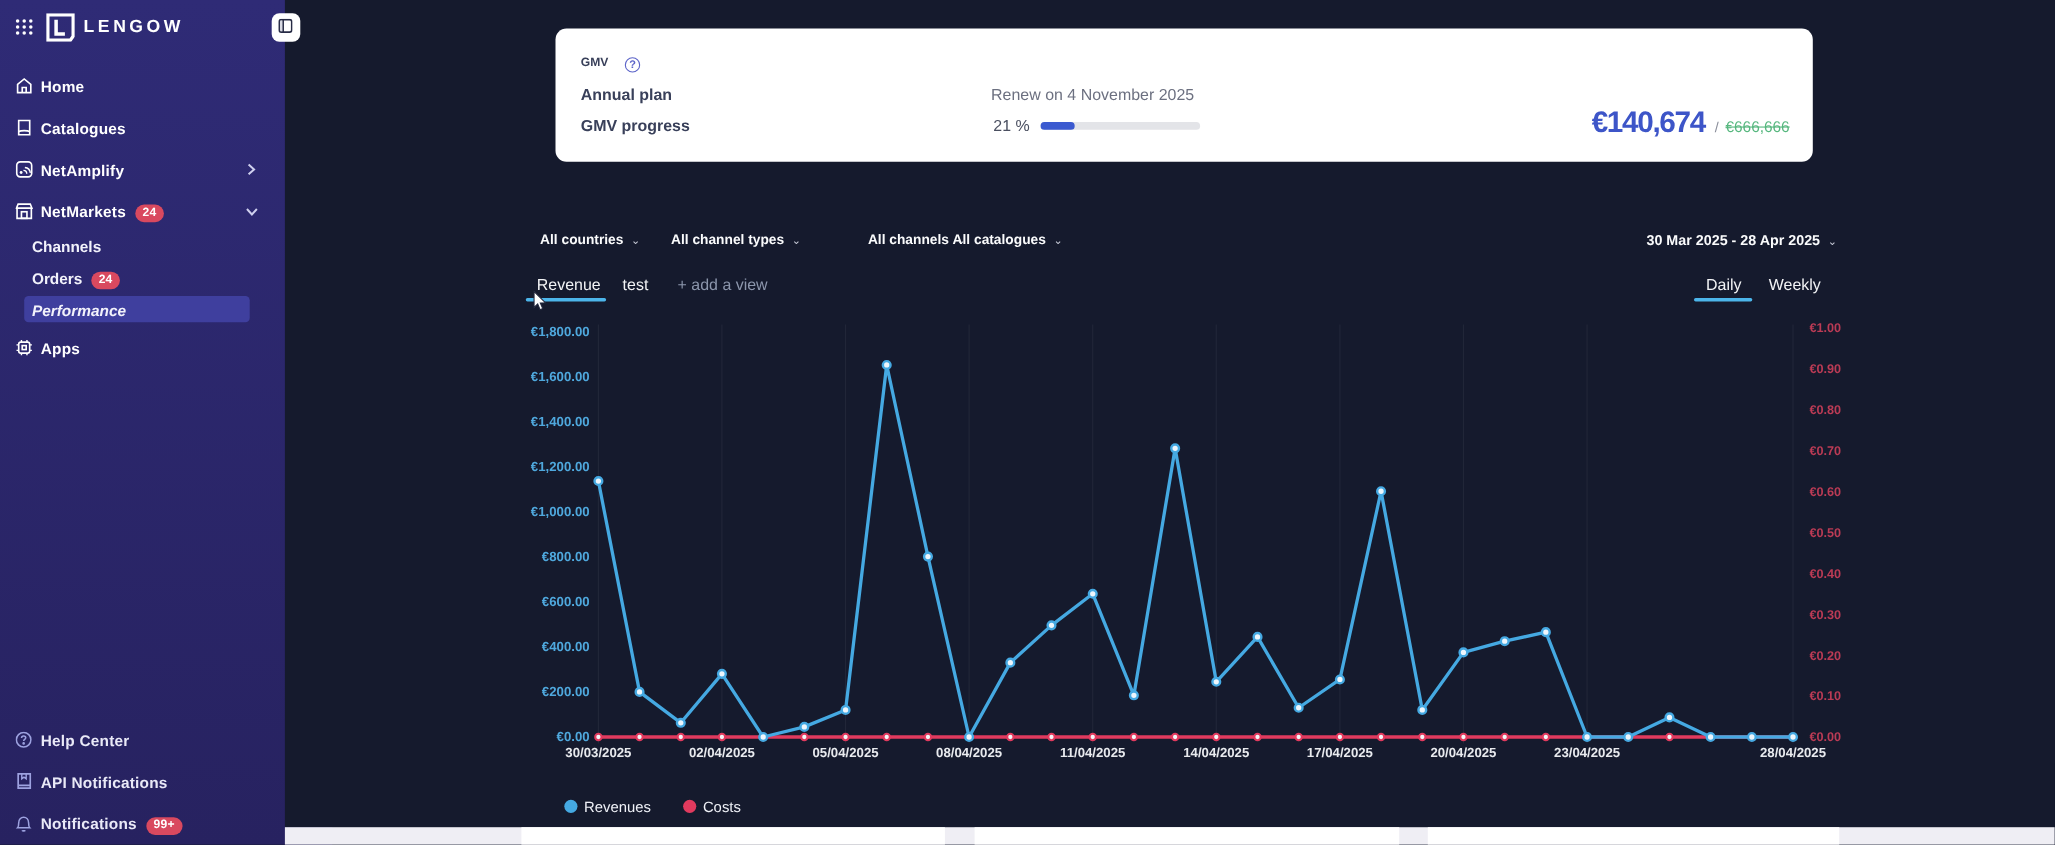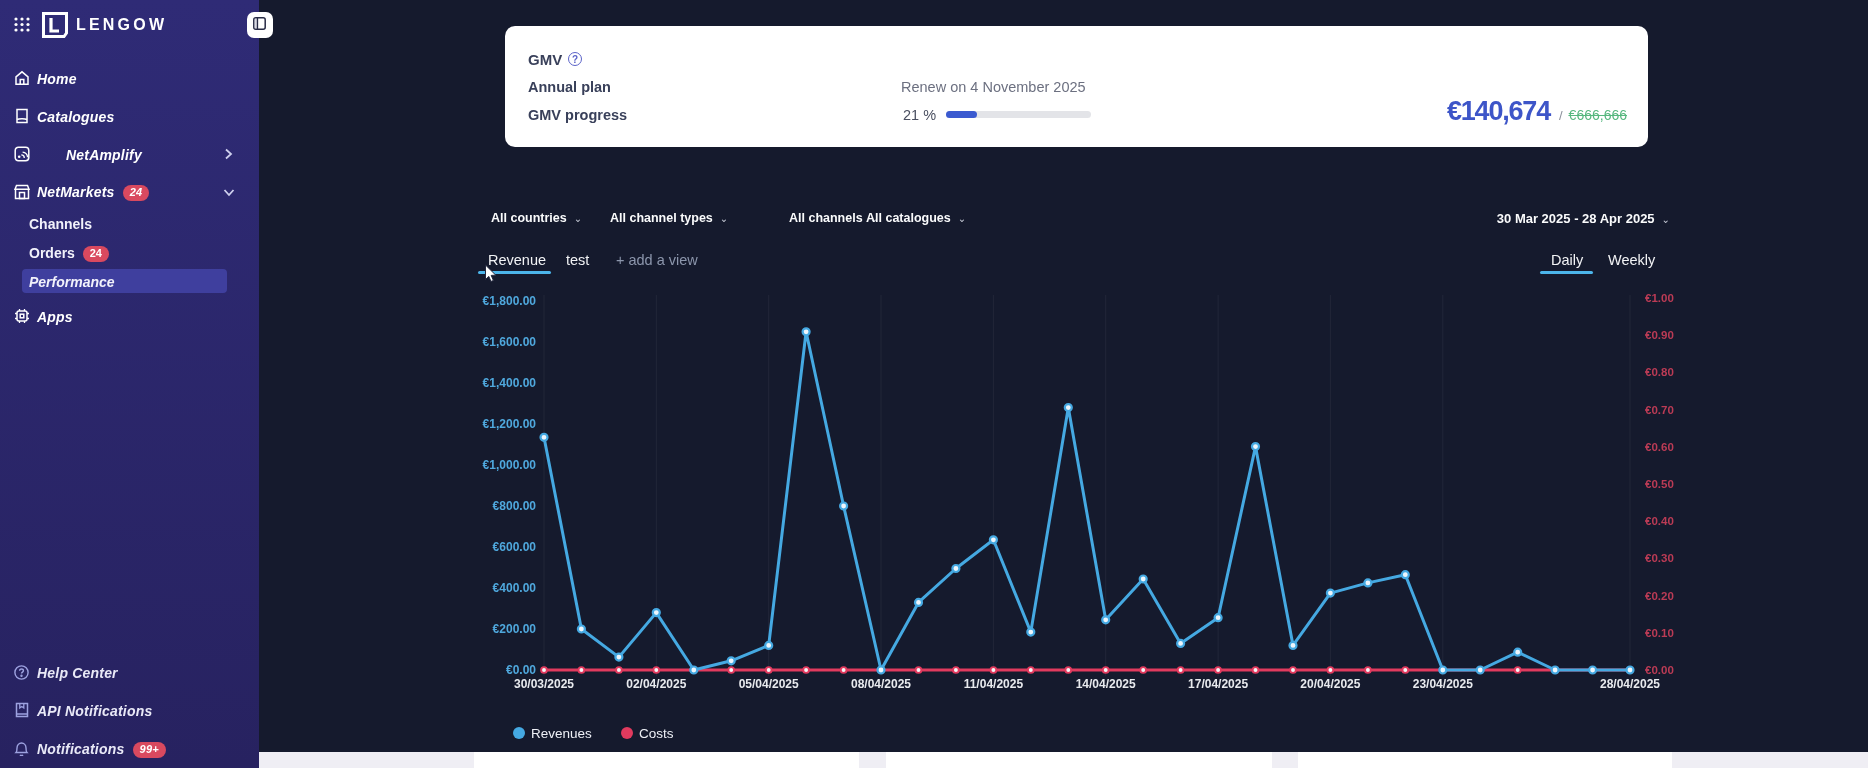--- a/index.html
+++ b/index.html
@@ -2,21 +2,21 @@
 <html><head>
 <meta charset="utf-8">
 <style>
   * { margin:0; padding:0; box-sizing:border-box; }
   html,body { width:1868px; height:768px; overflow:hidden; background:#151a2d; }
   body { font-family:"Liberation Sans", sans-serif; position:relative; }
   .abs { position:absolute; }
 
   
   #sidebar { left:0; top:0; width:302px; height:768px; background:linear-gradient(#2f2b76, #272260); }
-  .nav-item { position:absolute; left:37px; color:#fff; font-size:14px; font-weight:700; letter-spacing:.2px;font-style:italic; }
+  .nav-item { position:absolute; left:37px; color:#fff; font-size:14px; font-weight:700; letter-spacing:.2px; }
   .sub-item { position:absolute; left:29px; color:#f2f2fb; font-size:14px; font-weight:700; }
   .badge { display:inline-block; background:#d9495f; color:#fff; font-size:11px; font-weight:700;
            border-radius:9px; padding:1.5px 7px 2.5px; vertical-align:1px; }
   .icon { position:absolute; left:14px; width:16px; height:16px; }
 
   
   #main { left:259px; top:0; width:1609px; height:752px; background:#151a2d; }
   #bottomband { left:259px; top:752px; width:1609px; height:16px; background:#efeef4; }
   .bcard { position:absolute; top:0; height:16px; background:#ffffff; }
 
@@ -64,21 +64,21 @@
     <path d="M3 1.5 H13 V14.5 H3 Z"></path>
       <path d="M3 11.5 C5 10.5 11 10.5 13 11.5"></path>
   </svg>
   <div class="nav-item" style="top:109px;">Catalogues</div>
 
   <svg class="icon" style="top:146px;" viewBox="0 0 16 16" fill="none" stroke="#fff" stroke-width="1.5">
     <rect x="1.2" y="1.2" width="13.6" height="13.6" rx="3.2"></rect>
     <circle cx="5.2" cy="10.8" r="1.3" fill="#fff" stroke="none"></circle>
     <path d="M7.3 8.9 a3 3 0 0 1 3 3 M8.6 6.2 a5.6 5.6 0 0 1 5.0 5.0" stroke-width="1.3"></path>
   </svg>
-  <div class="nav-item" style="top:147px;margin-left:29px;">NetAmplify</div>
+  <div class="nav-item" style="top:147px;">NetAmplify</div>
   <svg class="abs" style="left:224px; top:148px;" width="9" height="12" viewBox="0 0 9 12" fill="none" stroke="#cfd0ee" stroke-width="1.8">
       <path d="M2 1.5 L7 6 L2 10.5"></path>
     </svg>
 
   <svg class="icon" style="top:184px;" viewBox="0 0 16 16" fill="none" stroke="#fff" stroke-width="1.5">
     <path d="M1.5 5.5 V14.5 H14.5 V5.5"></path>
       <path d="M1 5.2 L2.5 1.5 H13.5 L15 5.2 Z"></path>
       <rect x="5.5" y="8.5" width="5" height="6"></rect>
   </svg>
   <div class="nav-item" style="top:184px;">NetMarkets&nbsp;&nbsp;<span class="badge">24</span></div>
@@ -130,21 +130,21 @@
   <path d="M1.5 1 L1.5 15.5 L4.8 12.4 L7 17.5 L9.4 16.4 L7.2 11.4 L11.8 11.2 Z" fill="#ffffff" stroke="#23283e" stroke-width="1"></path>
 </svg>
 <div id="main" class="abs"></div>
 <div id="bottomband" class="abs">
   <div class="bcard" style="left:215px; width:385px;"></div>
   <div class="bcard" style="left:627px; width:386px;"></div>
   <div class="bcard" style="left:1039px; width:374px;"></div>
 </div>
 
 <div id="gmvcard" class="abs">
-  <div class="abs clabel" style="left:23px; top:25px; font-size:15px;">GMV</div>
+  <div class="abs clabel" style="left:23px; top:25px; font-size:11px;">GMV</div>
   <div class="abs" style="left:63px; top:26px; width:14px; height:14px; border:1.4px solid #5b63c8; border-radius:50%; color:#5b63c8; font-size:10px; font-weight:700; text-align:center; line-height:13px;">?</div>
   <div class="abs clabel" style="left:23px; top:53px;">Annual plan</div>
   <div class="abs cgray" style="left:396px; top:53px;">Renew on 4 November 2025</div>
   <div class="abs clabel" style="left:23px; top:81px;">GMV progress</div>
   <div class="abs cgray" style="left:398px; top:81px; color:#4a4f60;">21&nbsp;%</div>
   <div class="abs" style="left:441px; top:85px; width:145px; height:7px; background:#e3e4e8; border-radius:4px;">
     <div style="width:31px; height:7px; background:#3b5ad0; border-radius:4px;"></div>
   </div>
   <div class="abs" style="right:21px; top:70px; display:flex; align-items:baseline;">
     <span style="color:#3d55c8; font-size:27px; font-weight:700; letter-spacing:-1.2px;">€140,674</span>

